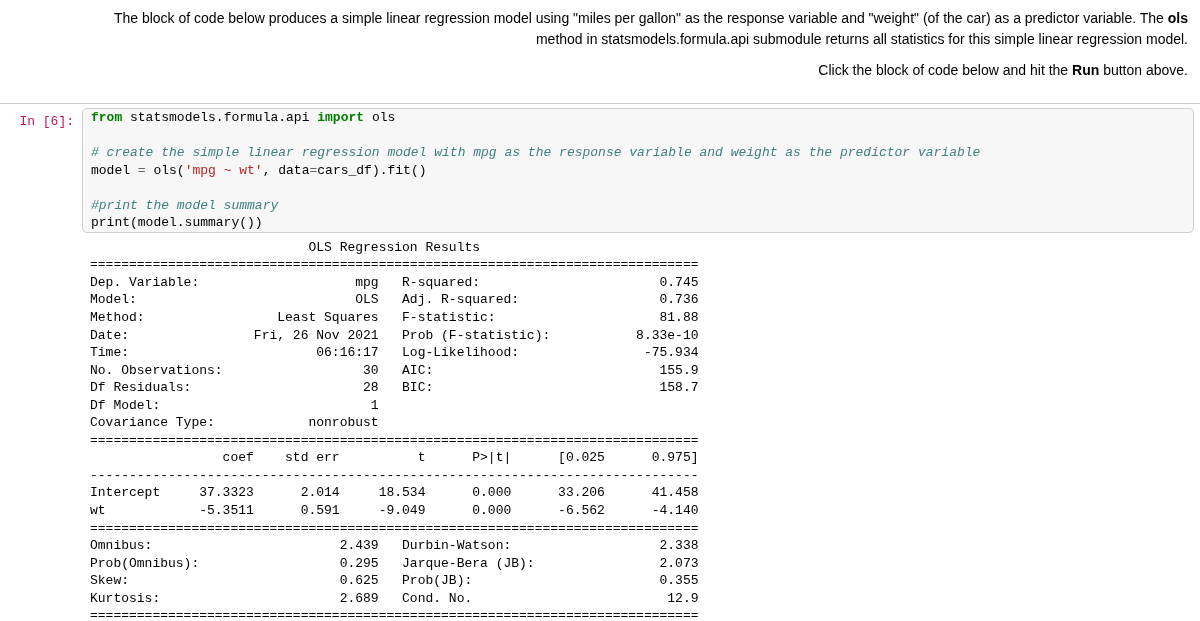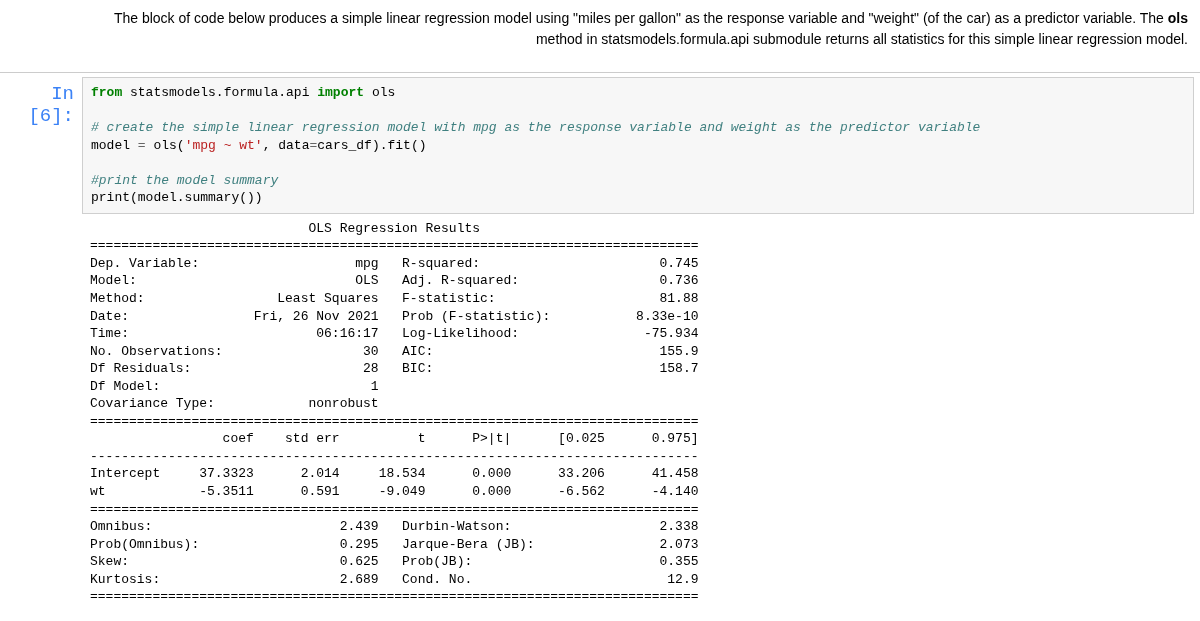--- a/index.html
+++ b/index.html
@@ -33,33 +33,33 @@
     .code-row {
       display: flex;
       align-items: stretch;
     }
     .prompt-col {
       width: 82px;
       flex-shrink: 0;
       text-align: right;
       padding: 6px 8px 0 0;
       font-family: SFMono-Regular, Menlo, Monaco, Consolas, "Liberation Mono", "Courier New", monospace;
-      font-size: 19px;
-      color: #3b82f6;
+      font-size: 13px;
+      color: #be185d;
     }
     .code-input {
       flex: 1;
       border: 1px solid #cfcfcf;
       background: #f7f7f7;
-      padding: 6px 8px;
+      padding: 0 8px;
       font-family: SFMono-Regular, Menlo, Monaco, Consolas, "Liberation Mono", "Courier New", monospace;
       font-size: 13px;
       line-height: 1.35;
       white-space: pre;
-      border-radius: 0;
+      border-radius: 5px;
       margin-right: 6px;
     }
     .code-output {
       flex: 1;
       padding: 6px 8px;
       font-family: SFMono-Regular, Menlo, Monaco, Consolas, "Liberation Mono", "Courier New", monospace;
       font-size: 13px;
       line-height: 1.35;
       white-space: pre;
       margin-right: 6px;
@@ -68,20 +68,23 @@
     .cm-comment { color: #408080; font-style: italic; }
     .cm-string { color: #BA2121; }
     .cm-op { color: #666666; }
   </style>
 </head>
 <body>
 
 <div class="markdown-cell">
   <p>
     <span>The block of code below produces a simple linear regression model using "miles per gallon" as the response variable and "weight" (of the car) as a predictor variable. The </span><b>ols</b><span> method in statsmodels.formula.api submodule returns all statistics for this simple linear regression model.</span>
+  </p>
+  <p>
+    <span>Click the block of code below and hit the </span><b>Run</b><span> button above.</span>
   </p>
 </div>
 
 <hr class="hr-line">
 
 <div class="code-row">
   <div class="prompt-col">In [6]:</div>
   <div class="code-input"><span class="kw-green">from</span><span> statsmodels.formula.api </span><span class="kw-green">import</span><span> ols</span>
 <span></span>
 <span class="cm-comment"># create the simple linear regression model with mpg as the response variable and weight as the predictor variable</span>

